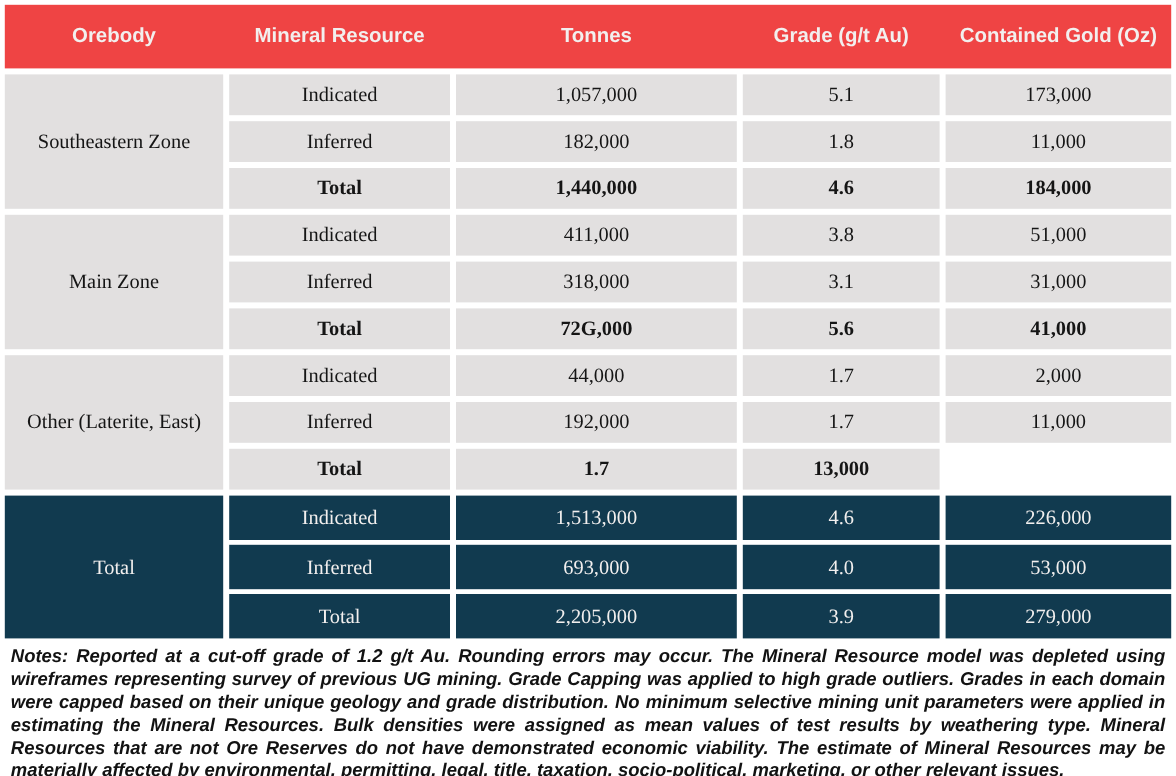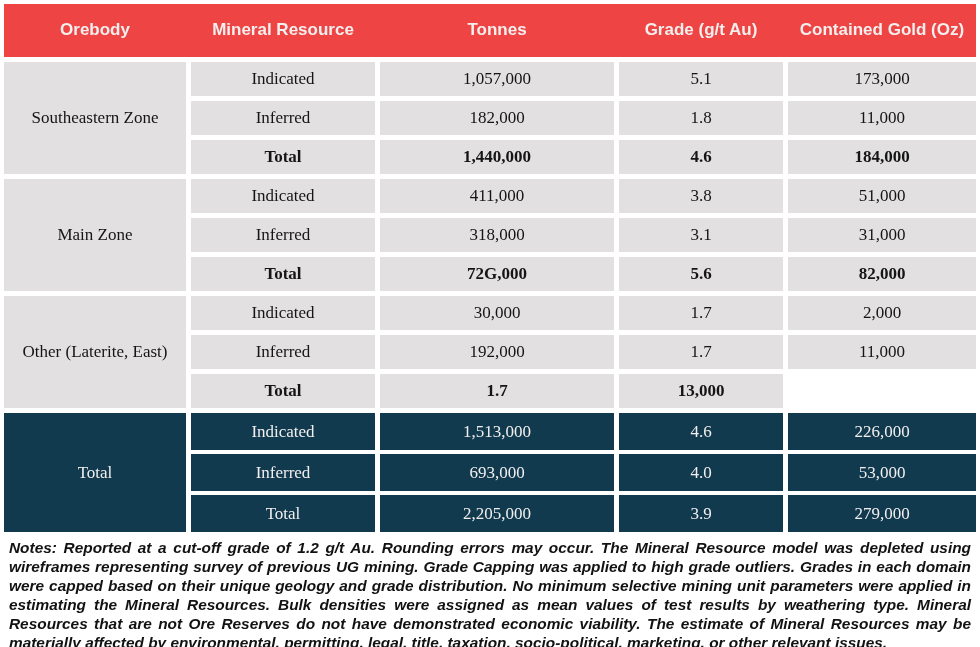--- a/index.html
+++ b/index.html
@@ -100,27 +100,27 @@
     <div class="cell">411,000</div>
     <div class="cell">3.8</div>
     <div class="cell">51,000</div>
     <div class="cell">Inferred</div>
     <div class="cell">318,000</div>
     <div class="cell">3.1</div>
     <div class="cell">31,000</div>
     <div class="cell bold">Total</div>
     <div class="cell bold">72G,000</div>
     <div class="cell bold">5.6</div>
-    <div class="cell bold">82,000</div>
+    <div class="cell bold">41,000</div>
   </div>
 
   <div class="grid group gray">
     <div class="cell orebody">Other (Laterite, East)</div>
     <div class="cell">Indicated</div>
-    <div class="cell">30,000</div>
+    <div class="cell">44,000</div>
     <div class="cell">1.7</div>
     <div class="cell">2,000</div>
     <div class="cell">Inferred</div>
     <div class="cell">192,000</div>
     <div class="cell">1.7</div>
     <div class="cell">11,000</div>
     <div class="cell bold">Total</div>
     <div class="cell bold">1.7</div>
     <div class="cell bold">13,000</div>
   </div>

